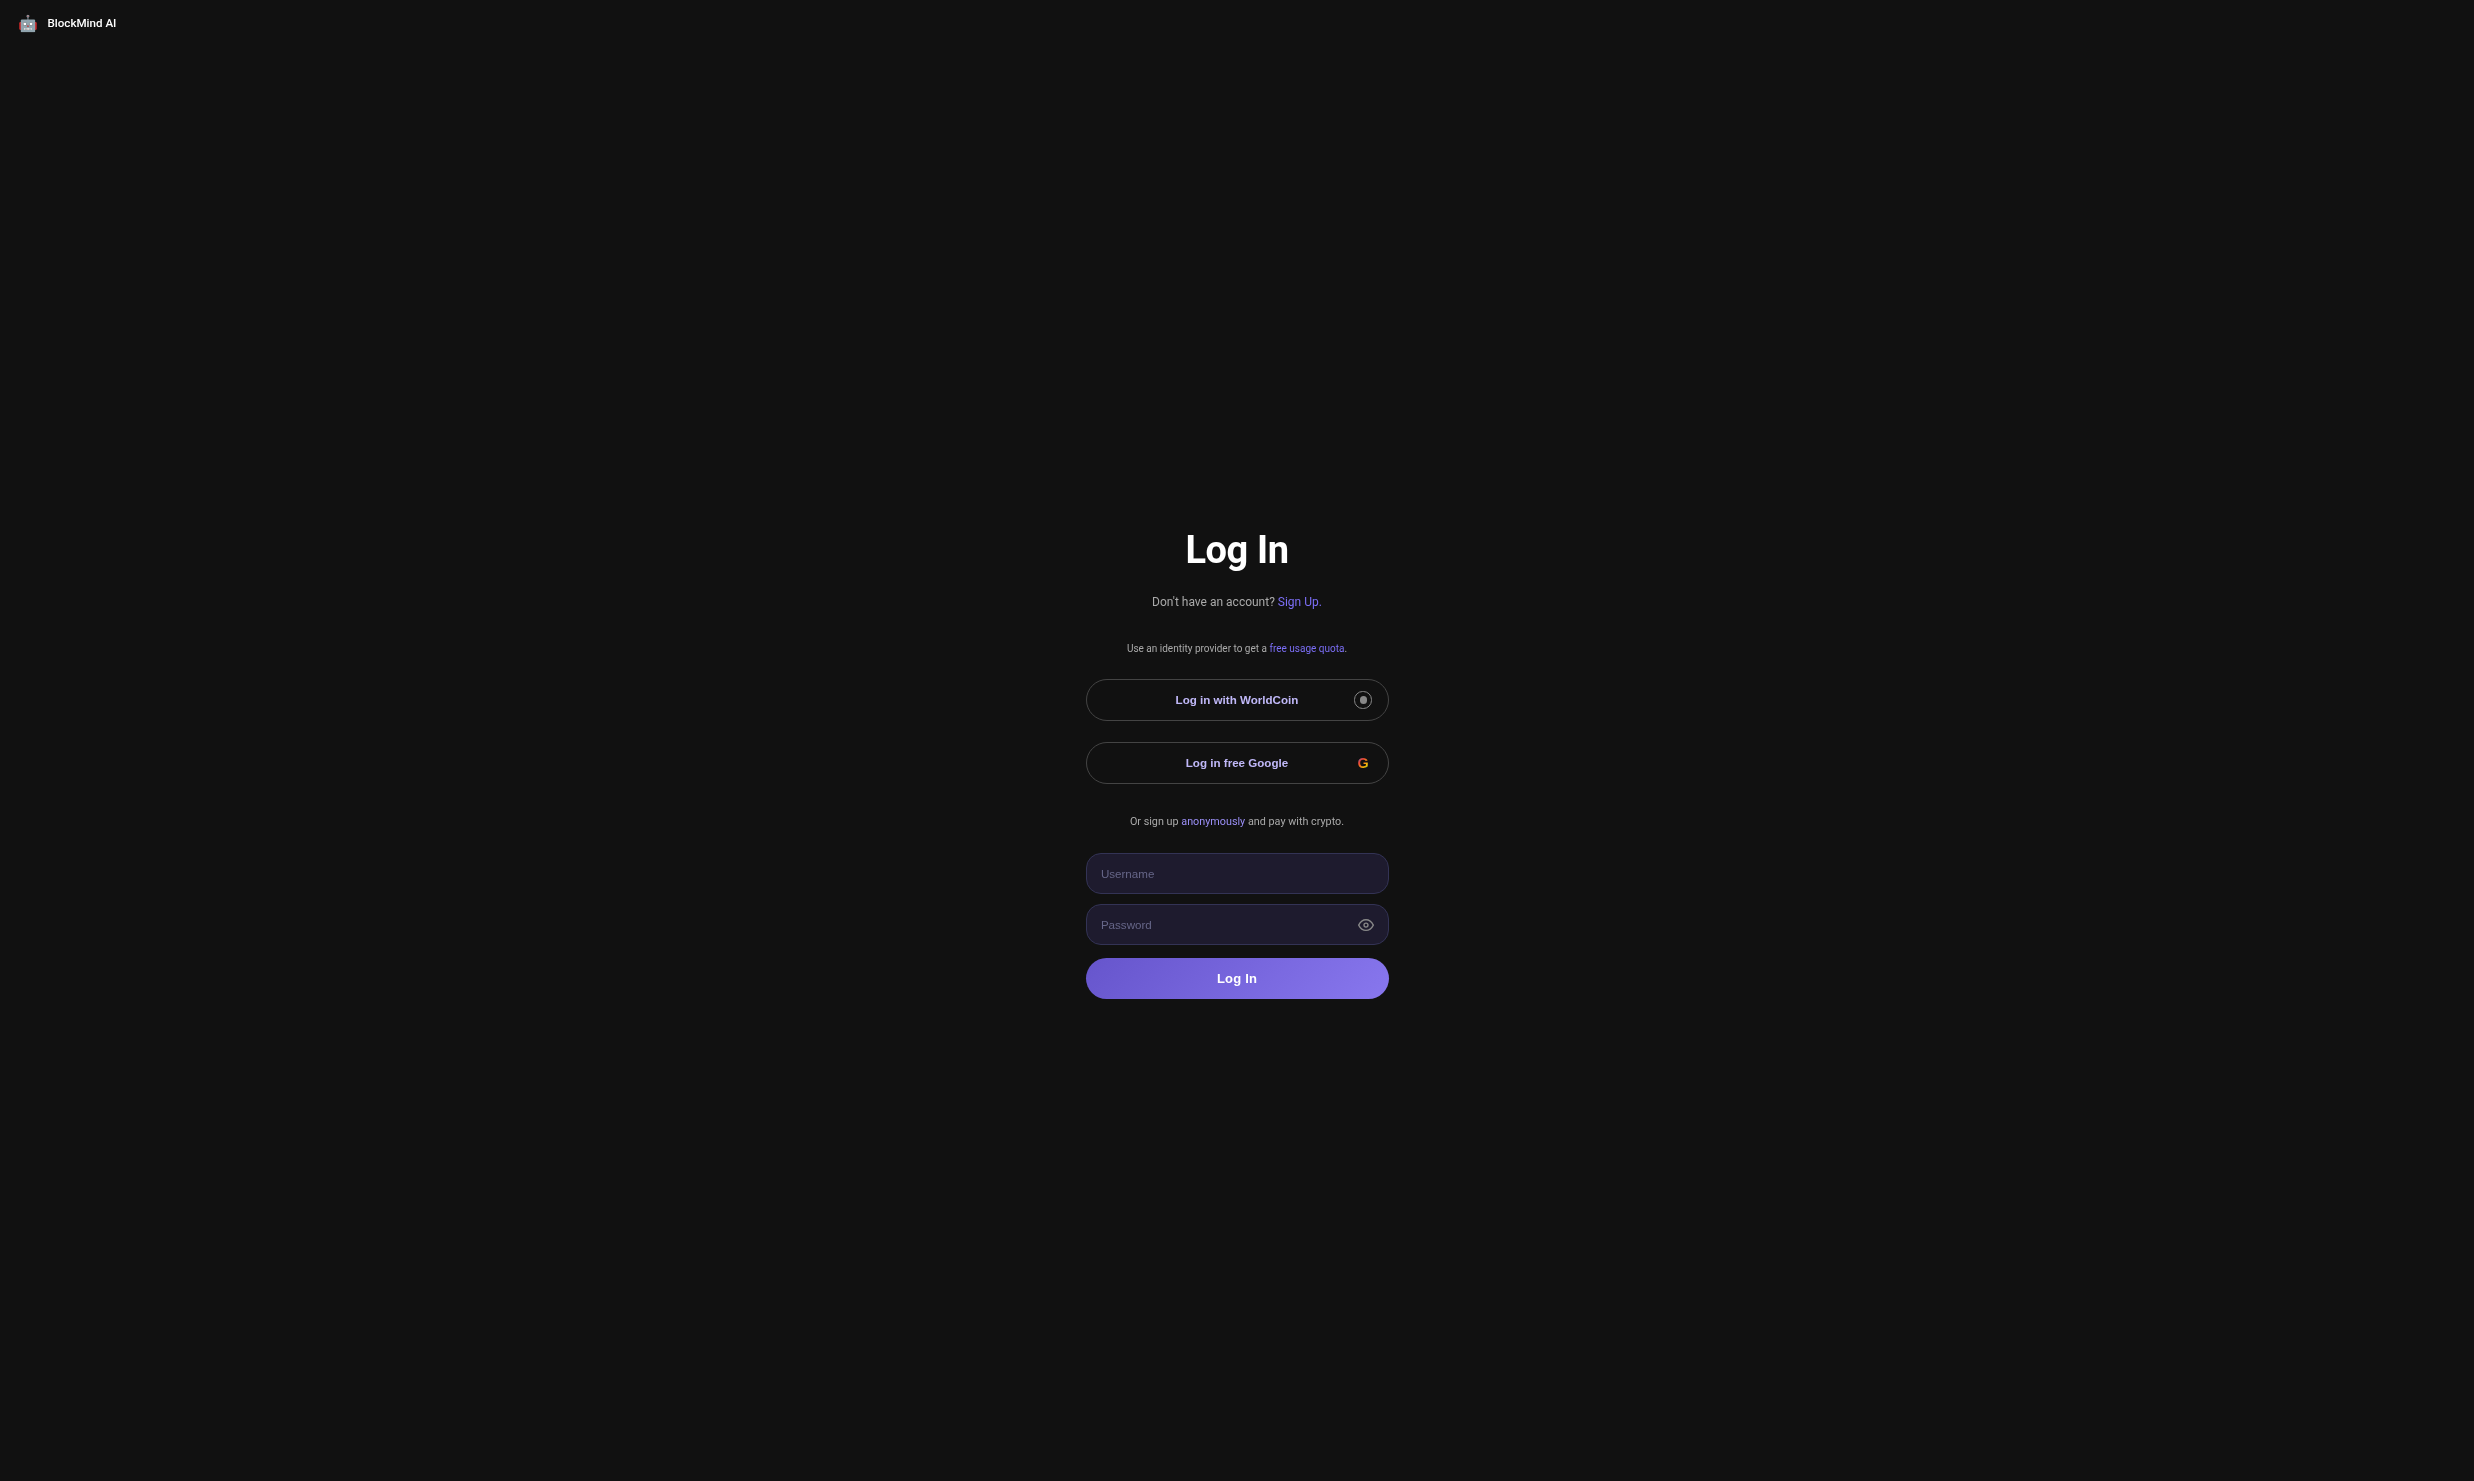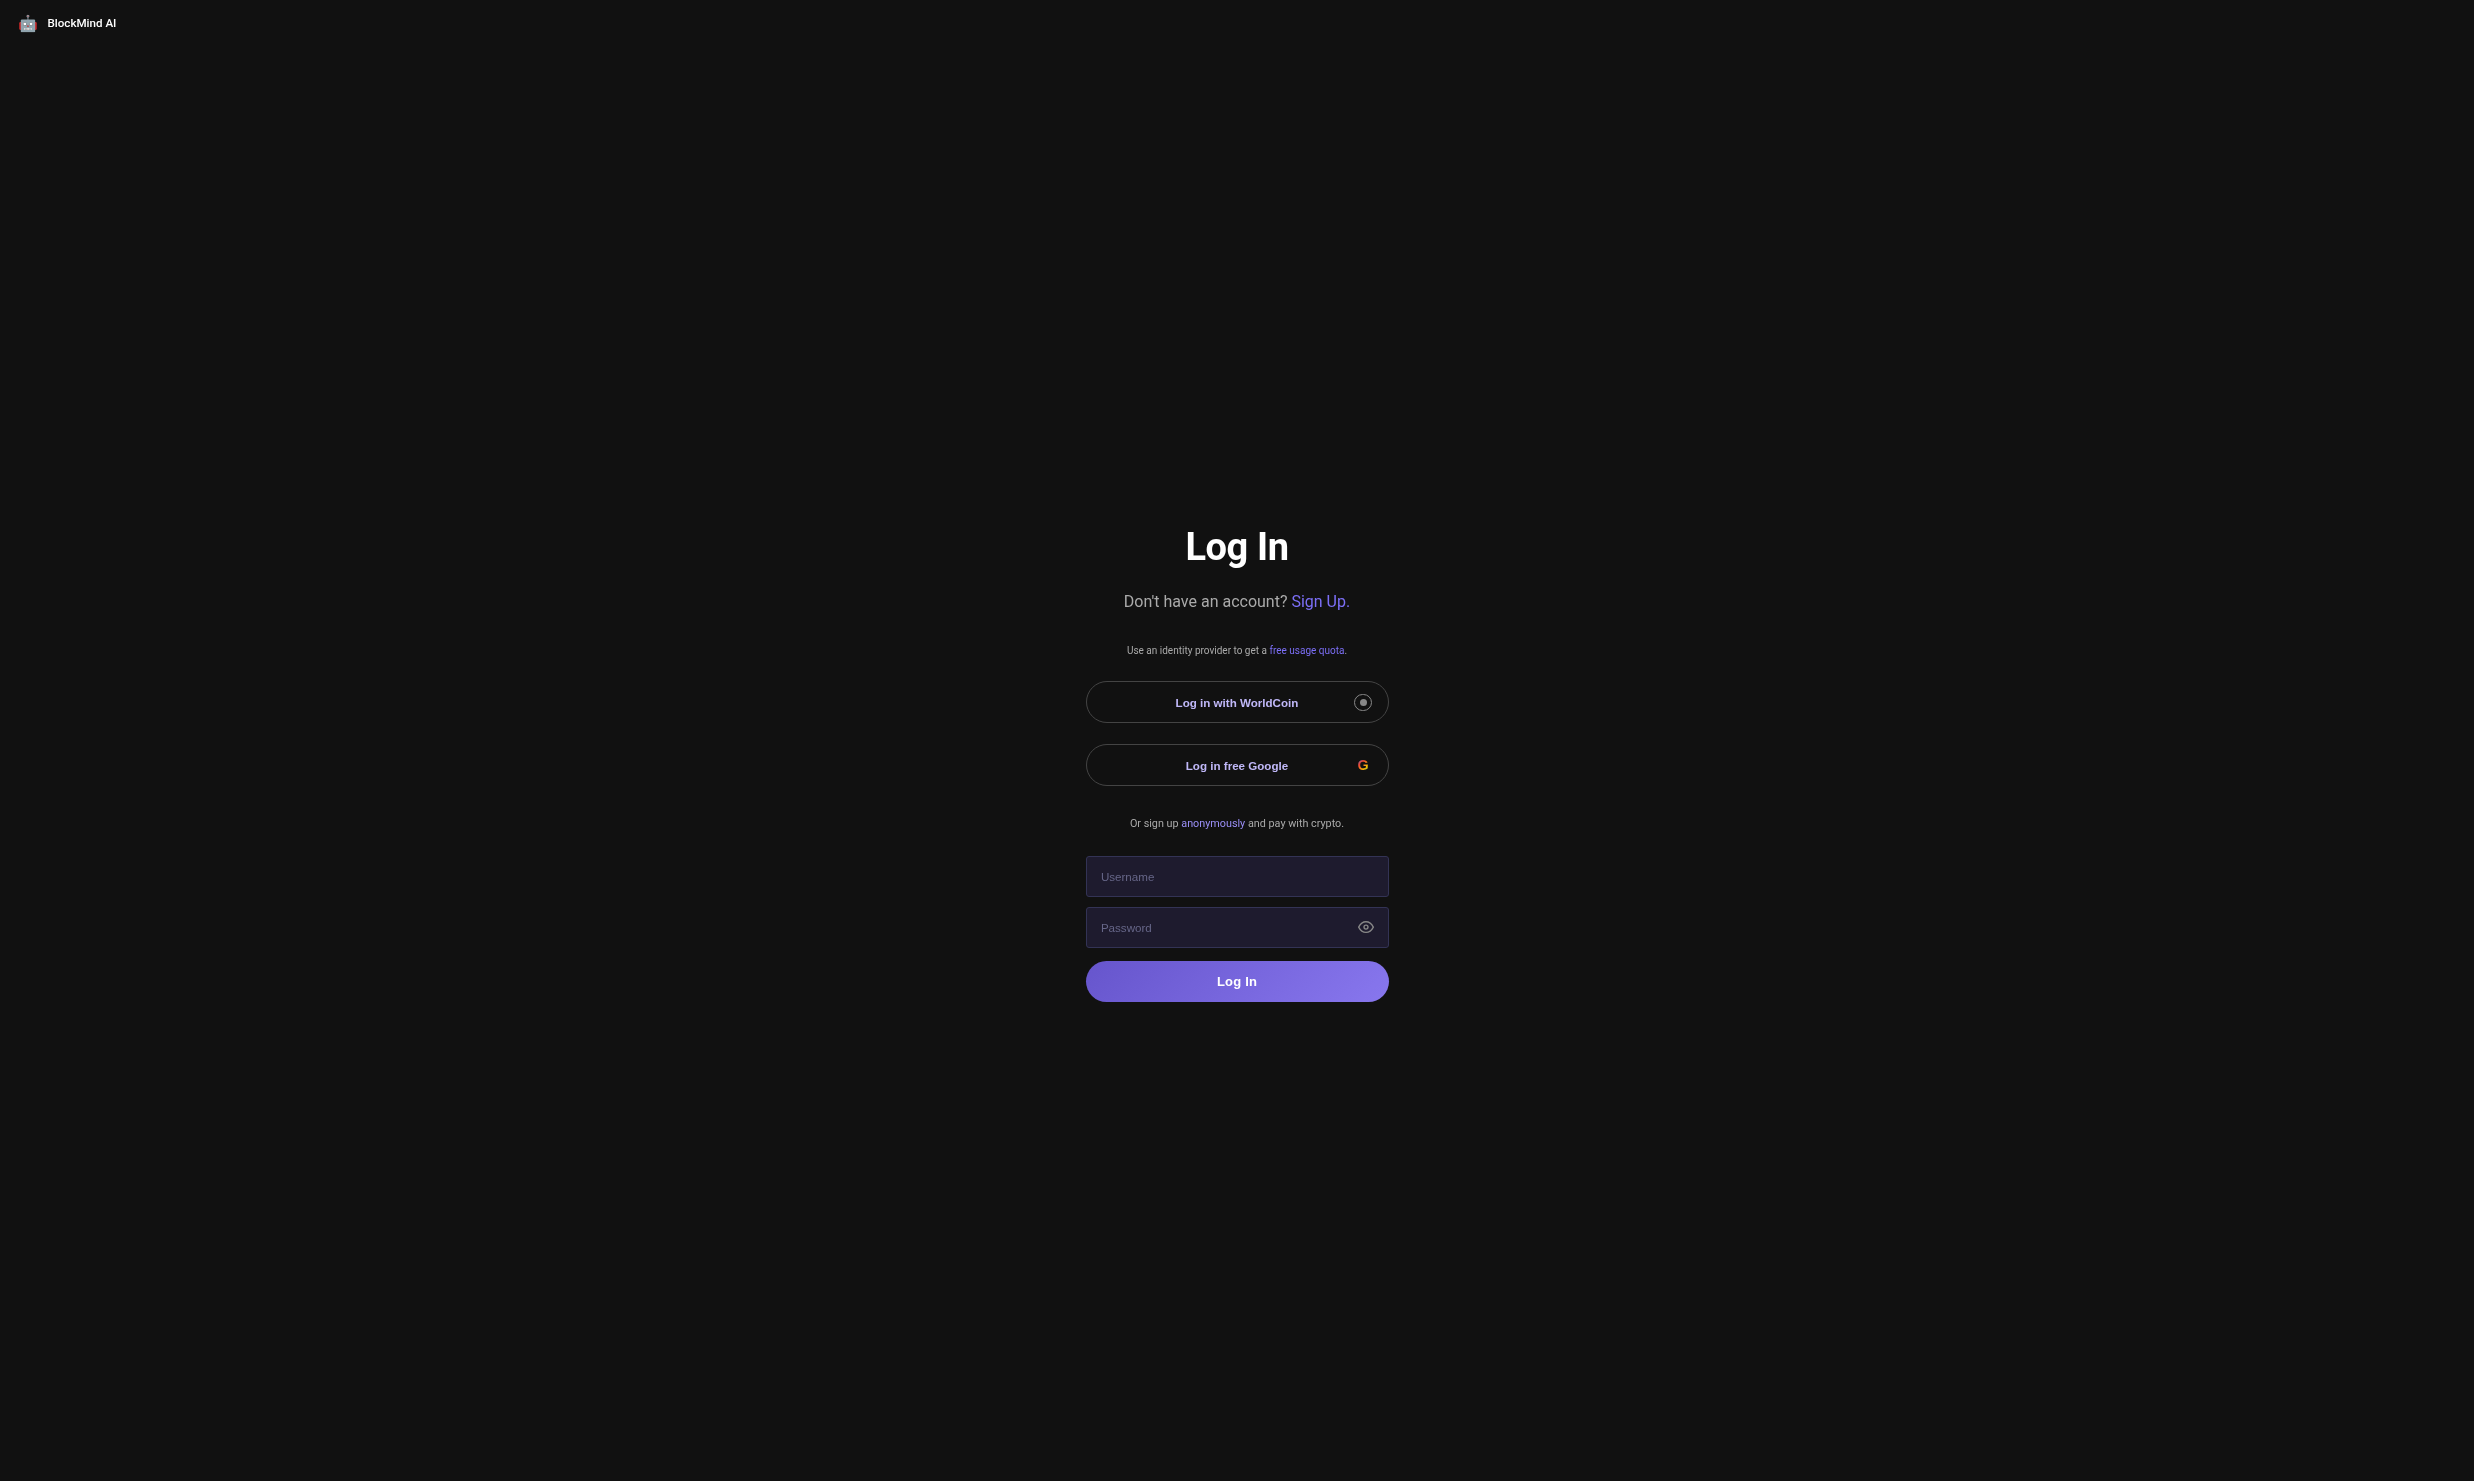--- a/index.html
+++ b/index.html
@@ -59,21 +59,21 @@
 
     .page-title {
       font-size: 38px;
       font-weight: 700;
       color: #ffffff;
       margin-bottom: 11.6px;
       letter-spacing: -0.4px;
     }
 
     .signup-prompt {
-      font-size: 16px;
+      font-size: 12px;
       color: #aaaaaa;
       margin-bottom: 23px;
     }
 
     .signup-link {
       color: #7c6ff7;
       text-decoration: none;
     }
 
     .identity-provider-text {
@@ -162,21 +162,21 @@
     .input-wrapper {
       position: relative;
       width: 100%;
     }
 
     .form-input {
       width: 100%;
       padding: 13px 14.4px;
       background: #1e1b2e;
       border: 1.1px solid #333355;
-      border-radius: 3px;
+      border-radius: 15px;
       color: #aaaaaa;
       font-size: 11.6px;
       outline: none;
       transition: border-color 0.15s;
     }
 
     .form-input::placeholder {
       color: #666688;
     }
 

